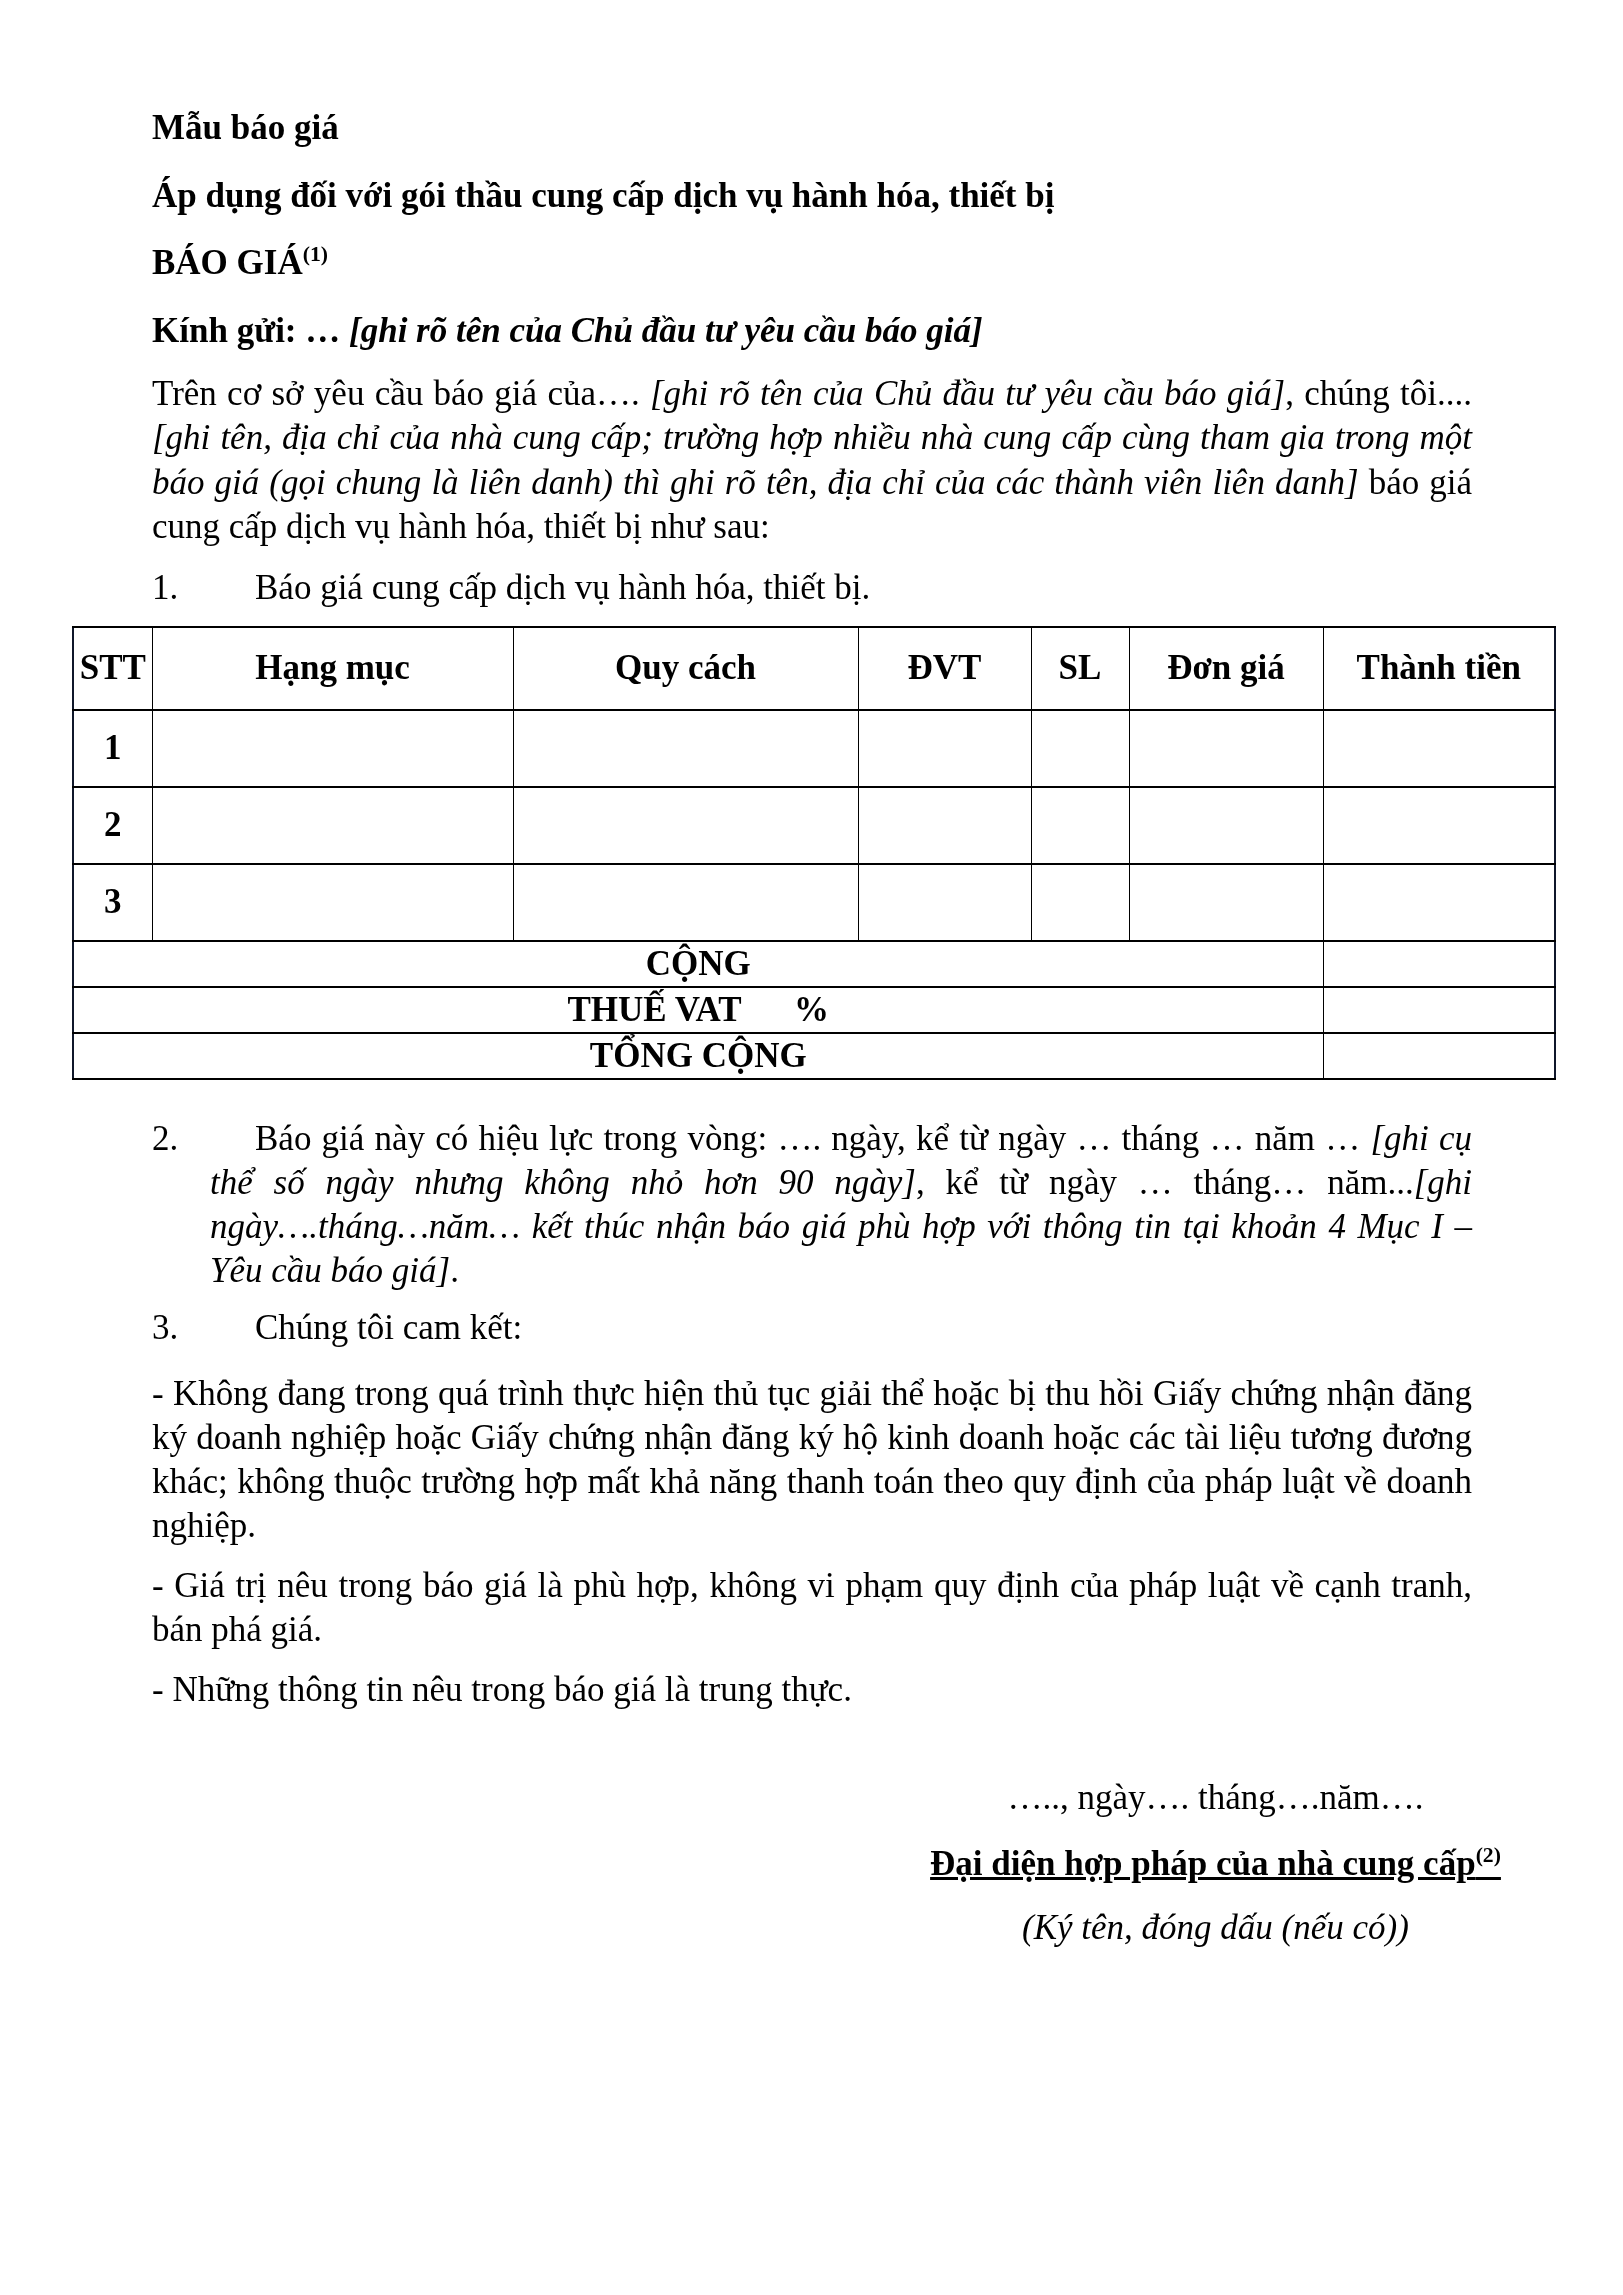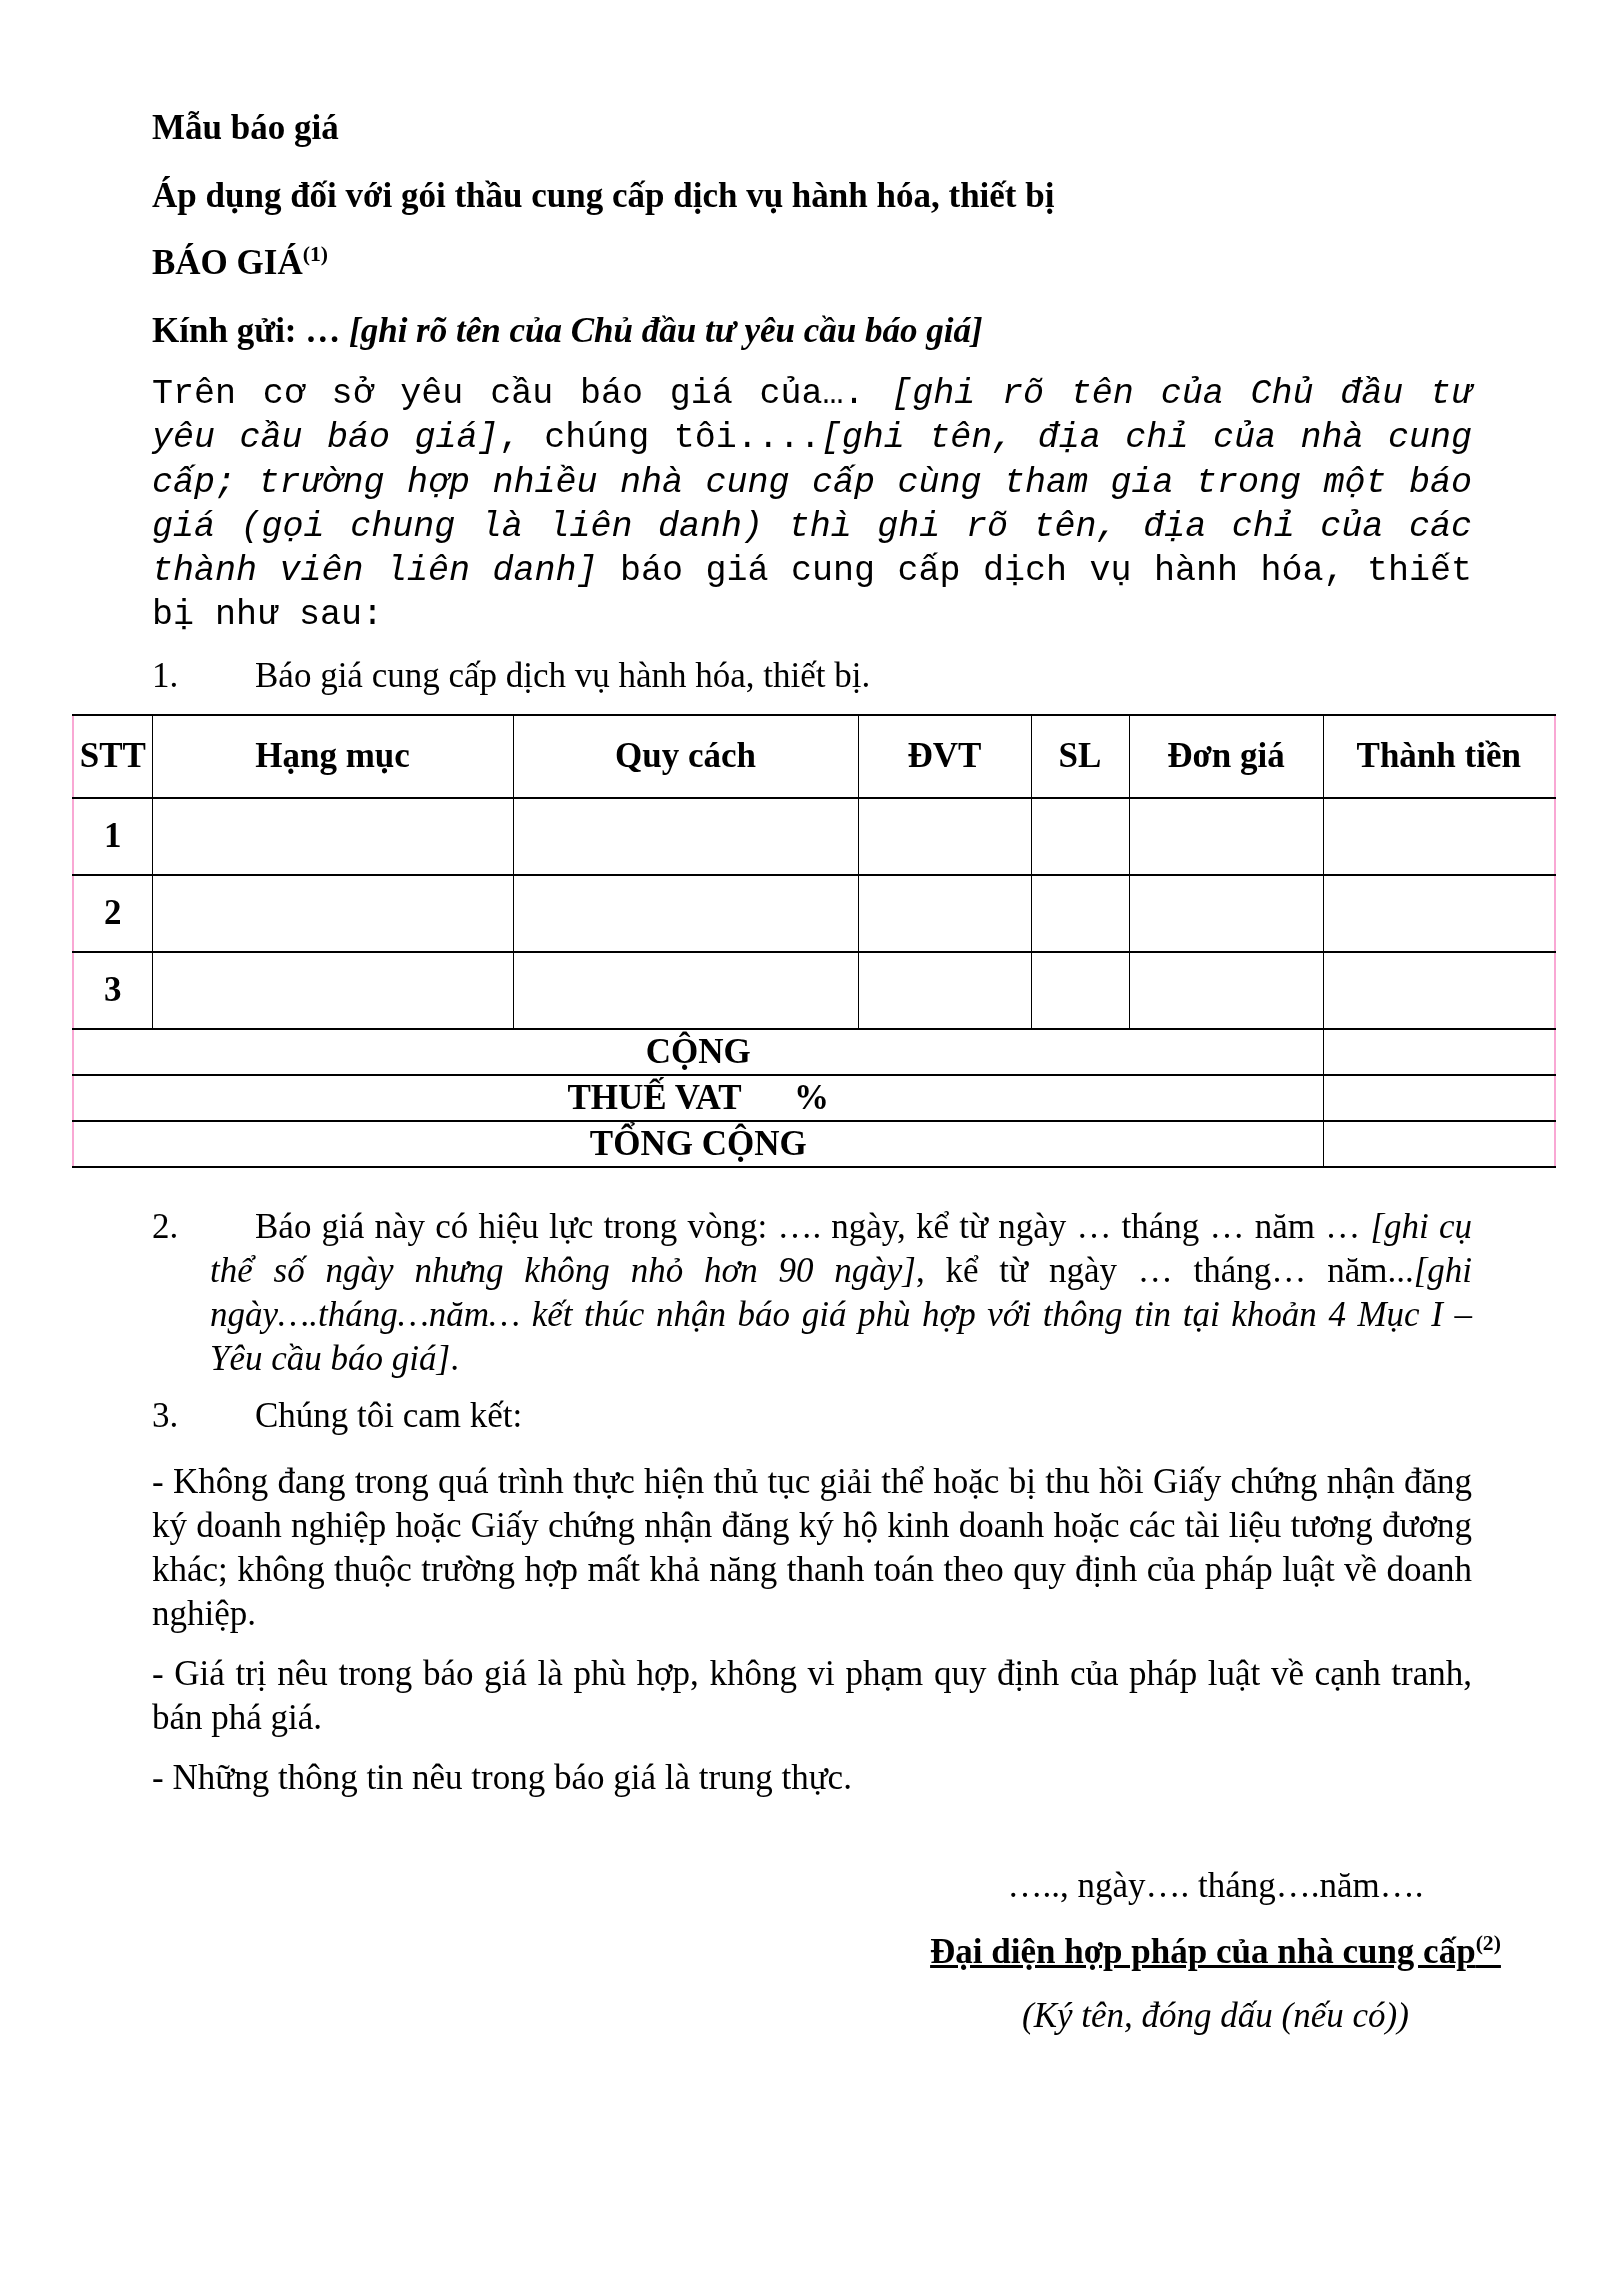--- a/index.html
+++ b/index.html
@@ -8,33 +8,33 @@
     width:1623px; height:2295px;
     font-family:"Liberation Serif","DejaVu Serif",serif;
     font-size:35px; color:#000; overflow:hidden;
   }
   .doc { padding:107px 151px 0 152px; }
 
   .title { text-align:left; font-weight:bold; line-height:1.22; margin-bottom:25px; }
   .salutation { margin-bottom:19.6px;margin-top:14px; }
   sup.fnote { font-size:0.62em; vertical-align:super; line-height:0; }
 
-  .intro { text-align:justify; line-height:1.26; margin-bottom:17px;font-family:Liberation Mono, monospace; }
+  .intro { text-align:justify; line-height:1.26; margin-bottom:17px; }
   .it { font-style:italic; }
 
   .item { text-align:justify; line-height:1.26; margin-left:58px; text-indent:-58px; }
   .item .num { display:inline-block; width:103px; text-indent:0; }
   .item1 { margin-bottom:15.7px; }
   .item2 { margin-bottom:13px; }
   .item3 { margin-bottom:22px; }
 
   table.quote {
     width:1482px; margin-left:-80px; margin-bottom:37px;
     border-collapse:collapse; table-layout:fixed;
-    border:2px solid #f9a8d4;
+    border:2px solid #0f172a;
   }
   table.quote th, table.quote td {
     border:1.3px solid #000;
     border-top:2px solid #000; border-bottom:2px solid #000;
     text-align:center; vertical-align:middle;
     font-weight:bold; font-size:35px; padding:0 3.9px;
   }
   tr.r-head { height:83px; }
   tr.r-item { height:77px; }
   tr.r-sum  { height:46px; }

